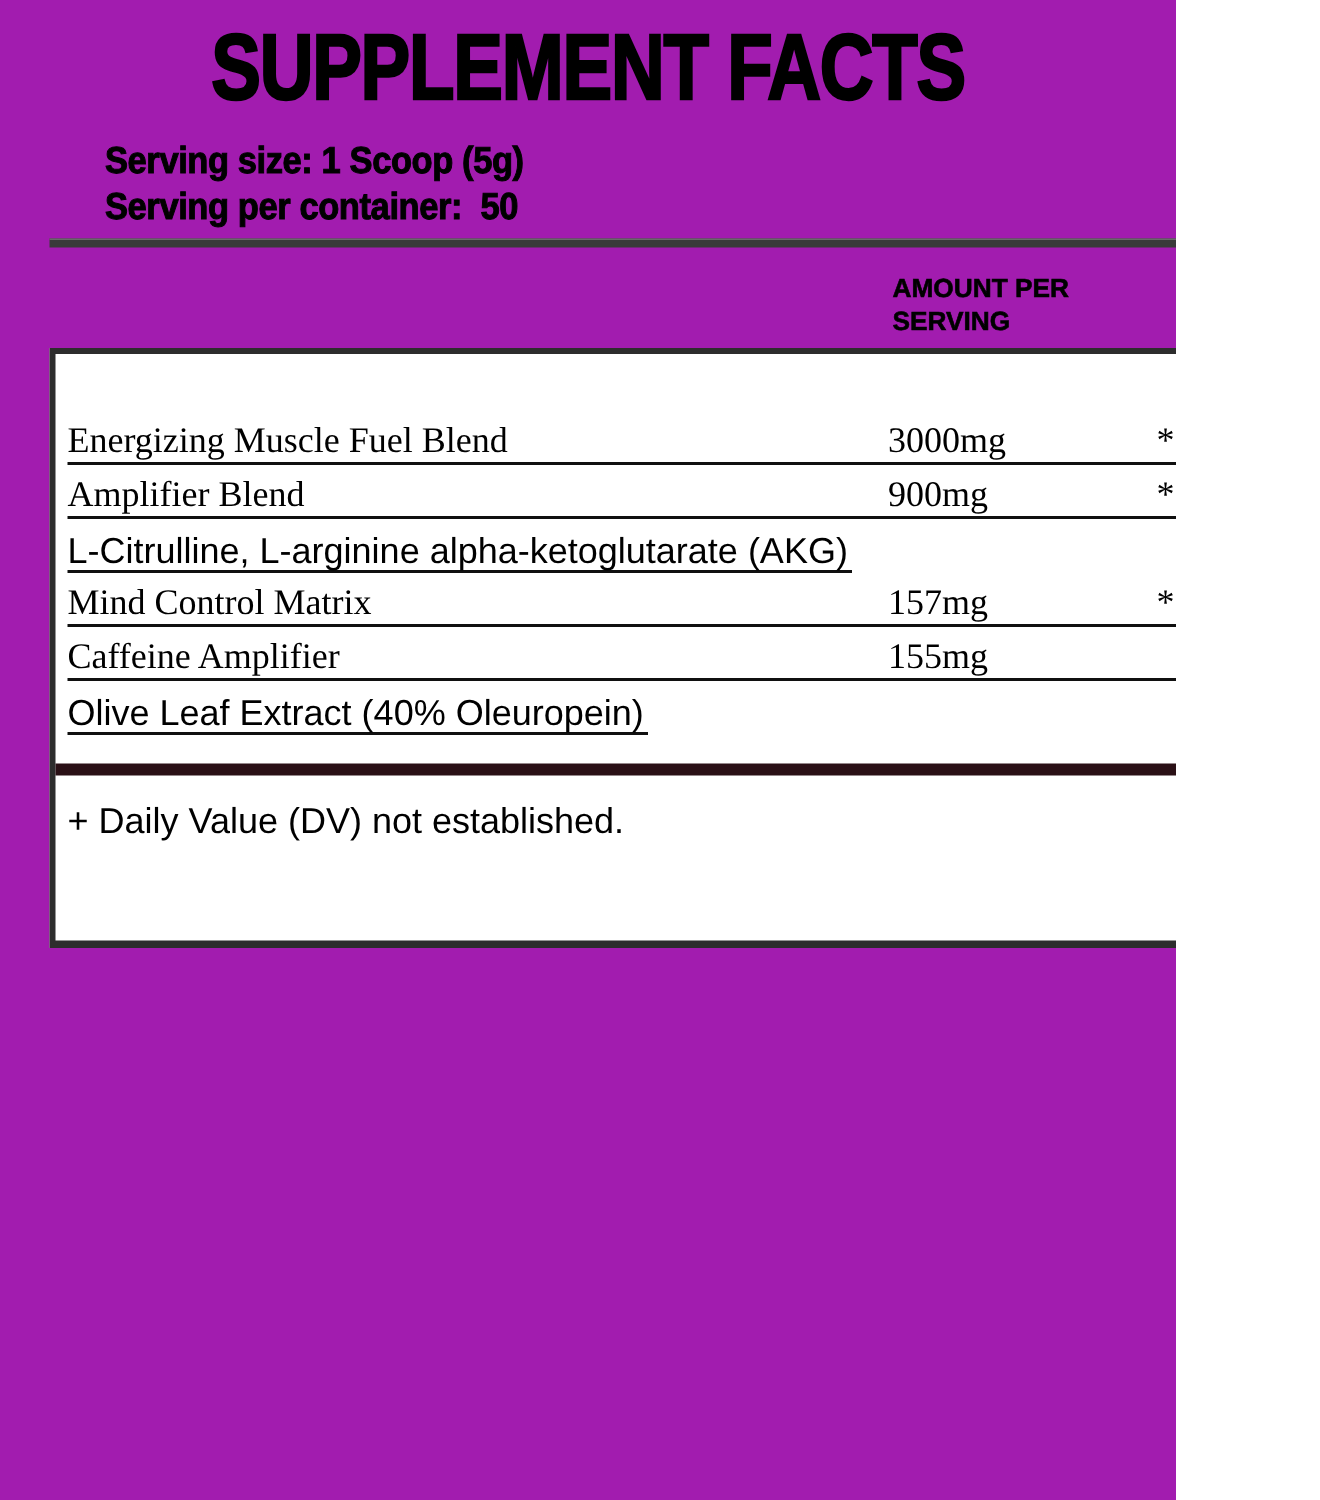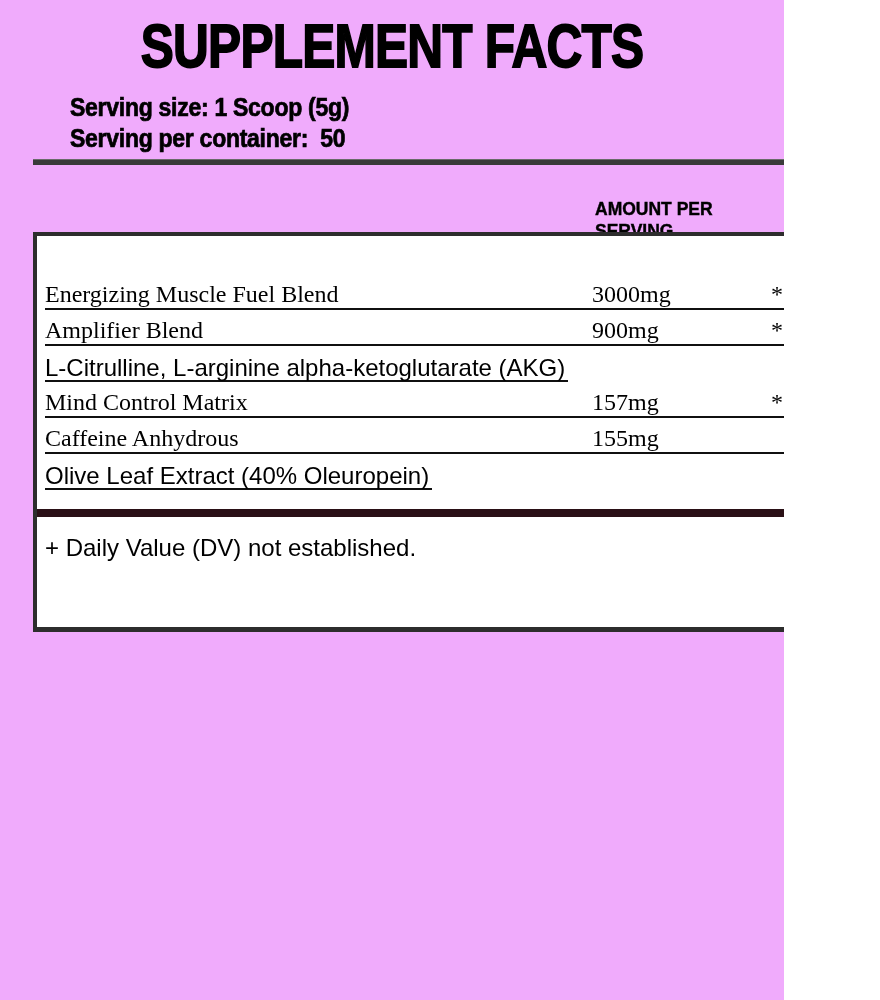--- a/index.html
+++ b/index.html
@@ -4,21 +4,21 @@
 <style>
   html, body {
     margin: 0;
     padding: 0;
     background: #ffffff;
   }
   .canvas {
     position: relative;
     width: 784px;
     height: 1000px;
-    background: #f0abfc;
+    background: #a21caf;
     font-family: "Liberation Sans", "DejaVu Sans", sans-serif;
     color: #000000;
     overflow: hidden;
   }
 
   
   .title-wrap {
     position: absolute;
     top: 16px;
     left: 0;
@@ -64,21 +64,21 @@
     height: 6px;
     background: #3a3a3a;
     border-top: 1px solid #6a6a6a;
     box-sizing: border-box;
   }
 
   
   .amount-header {
     position: absolute;
     left: 595px;
-    top: 198px;
+    top: 181px;
     width: 140px;
     font-size: 17.5px;
     font-weight: bold;
     line-height: 22px;
     letter-spacing: 0;
     -webkit-text-stroke: 0.4px #000;
   }
   .dv-header {
     position: absolute;
     left: 752px;
@@ -208,21 +208,21 @@
       <span class="ing-name">L-Citrulline, L-arginine alpha-ketoglutarate (AKG)</span>
     </div>
 
     <div class="fact-row row-full">
       <span class="cell">Mind Control Matrix</span>
       <span class="cell">157mg</span>
       <span class="cell dv-cell">*</span>
     </div>
 
     <div class="fact-row row-full">
-      <span class="cell">Caffeine Anhydrous</span>
+      <span class="cell">Caffeine Amplifier</span>
       <span class="cell">155mg</span>
       <span class="cell dv-cell"></span>
     </div>
 
     <div class="ing-row">
       <span class="ing-name">Olive Leaf Extract (40% Oleuropein)</span>
     </div>
 
     <div class="thick-bar"></div>
 

